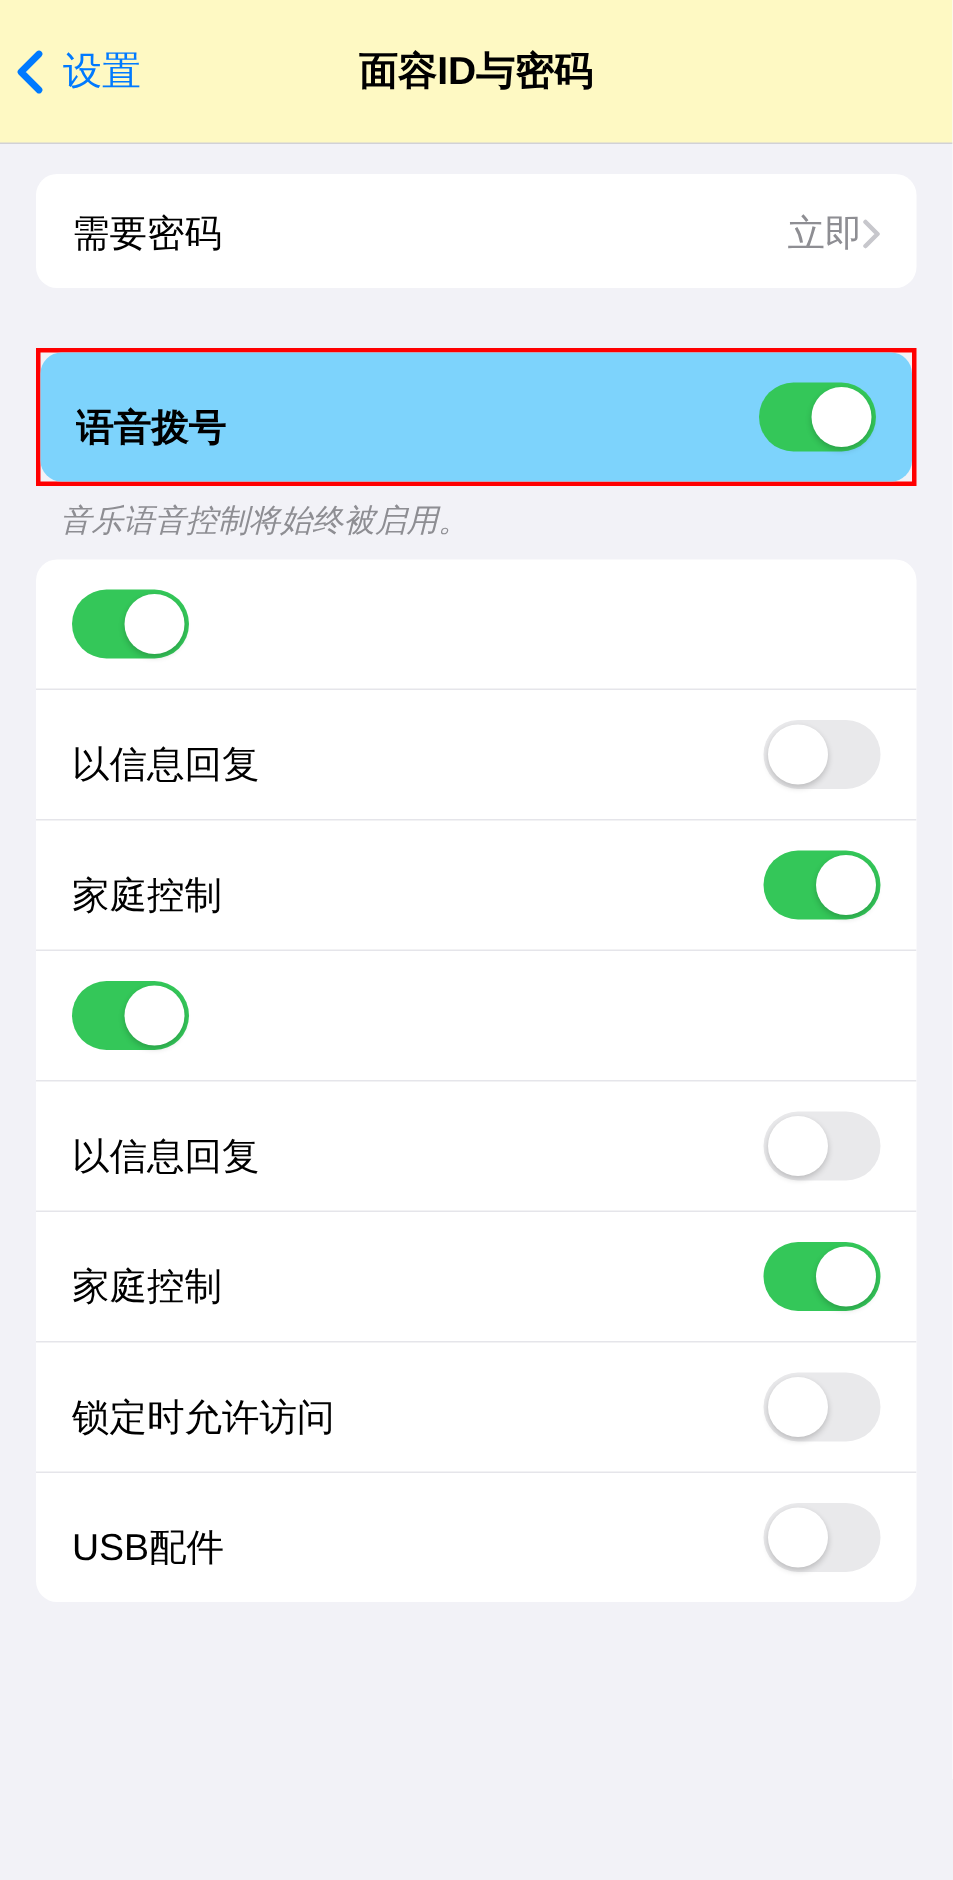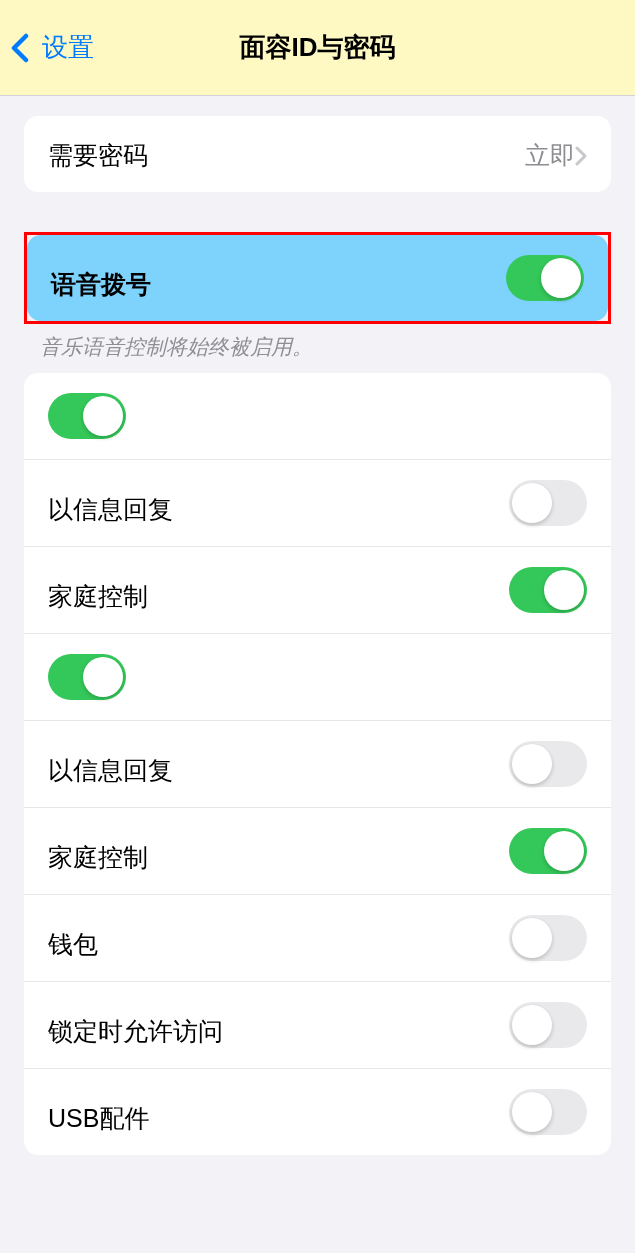--- a/index.html
+++ b/index.html
@@ -217,26 +217,20 @@
           <div class="toggle-knob"></div>
         </div>
       </div>
       <div class="row">
         <div class="row-label">家庭控制</div>
         <div class="toggle on">
           <div class="toggle-knob"></div>
         </div>
       </div>
       <div class="row">
-        <div class="row-label">钱包</div>
-        <div class="toggle off">
-          <div class="toggle-knob"></div>
-        </div>
-      </div>
-      <div class="row">
         <div class="row-label">锁定时允许访问</div>
         <div class="toggle off">
           <div class="toggle-knob"></div>
         </div>
       </div>
       <div class="row">
         <div class="row-label">USB配件</div>
         <div class="toggle off">
           <div class="toggle-knob"></div>
         </div>

